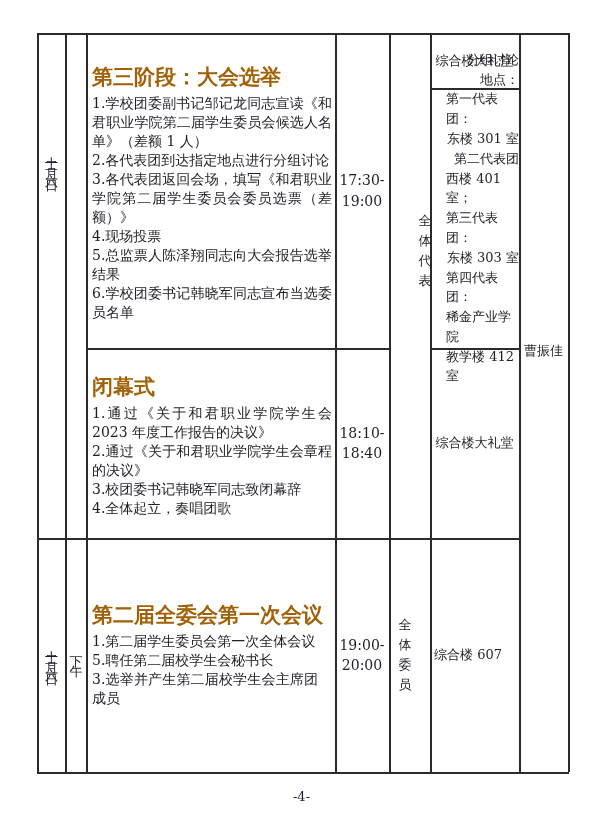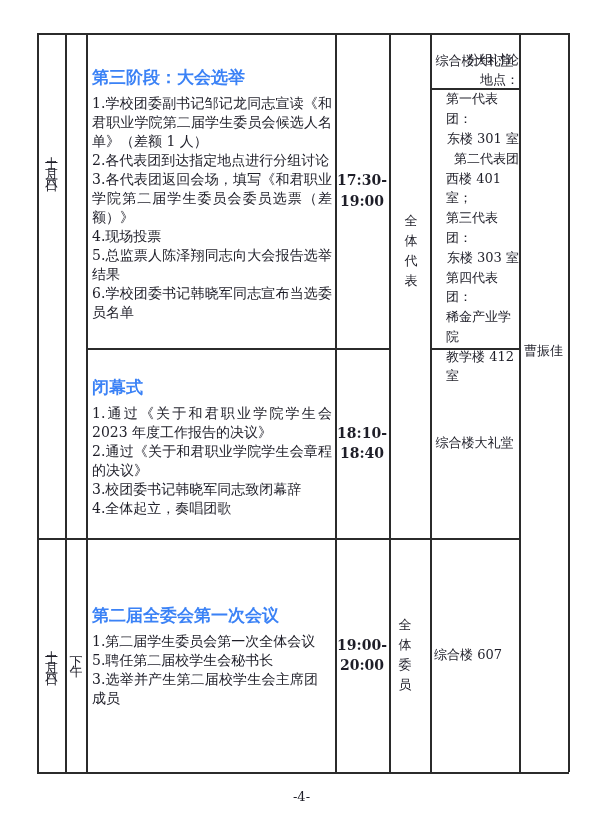--- a/index.html
+++ b/index.html
@@ -9,30 +9,30 @@
     color:#1e1e28; overflow:hidden;
   }
   .line { position:absolute; background:#2b2b2b; }
   .v { width:1.5px; top:33px; height:739px; }
   .h { height:1.5px; }
   .cell { position:absolute; box-sizing:border-box; }
   .body-txt { font-size:13px; line-height:19.5px; }
   .items div { font-size:14px; line-height:19px; text-align:justify; }
   .sec-title {
     font-family:"DejaVu Sans","Liberation Sans",sans-serif;
-    font-weight:700; font-size:17px; line-height:26px; margin-bottom:4px;
-    color:#3b82f6; white-space:nowrap;
+    font-weight:700; font-size:21px; line-height:26px; margin-bottom:4px;
+    color:#a16207; white-space:nowrap;
   }
   .vert {
     writing-mode:vertical-rl; text-orientation:upright;
     font-size:13px; letter-spacing:6px;
   }
   .flex-c { display:flex; align-items:center; justify-content:center; }
   .flex-col-c { display:flex; flex-direction:column; align-items:center; justify-content:center; }
-  .time-txt { font-size:14px; line-height:20.5px; text-align:center;font-weight:bold; }
+  .time-txt { font-size:14px; line-height:20.5px; text-align:center; }
   .loc-lines { font-size:13px; line-height:19.8px;align-items:flex-end; }
   .loc-lines .ln { text-align:left; padding-left:16px; }
   .loc-lines .ln.center { text-align:center; padding-left:0; }
   .page-num { position:absolute; left:0; top:789px; width:603px; text-align:center; font-size:13px; }
 </style>
 </head>
 <body>
 
 <div class="page">
 
@@ -68,21 +68,21 @@
       <div>5.总监票人陈泽翔同志向大会报告选举结果</div>
       <div>6.学校团委书记韩晓军同志宣布当选委员名单</div>
     </div>
   </div>
 
   <div class="cell flex-col-c" style="left:335px; width:54px; top:33px; height:315px;">
     <div class="time-txt">17:30-</div>
     <div class="time-txt">19:00</div>
   </div>
 
-  <div class="cell flex-c" style="left:389px; width:41px; top:33px; height:436px; padding:0 22px;">
+  <div class="cell flex-c" style="left:403px; width:41px; top:33px; height:436px; padding:0 22px;">
     <div class="body-txt" style="line-height:20px; text-align:center;">全体代表</div>
   </div>
 
   <div class="cell flex-c" style="left:430px; width:89px; top:33px; height:55px;">
     <div class="body-txt">综合楼大礼堂</div>
   </div>
 
   <div class="cell loc-lines" style="left:430px; width:89px; top:88px; height:260px; display:flex; flex-direction:column; justify-content:center;">
     <div class="ln center">分组讨论</div>
     <div class="ln center">地点：</div>

